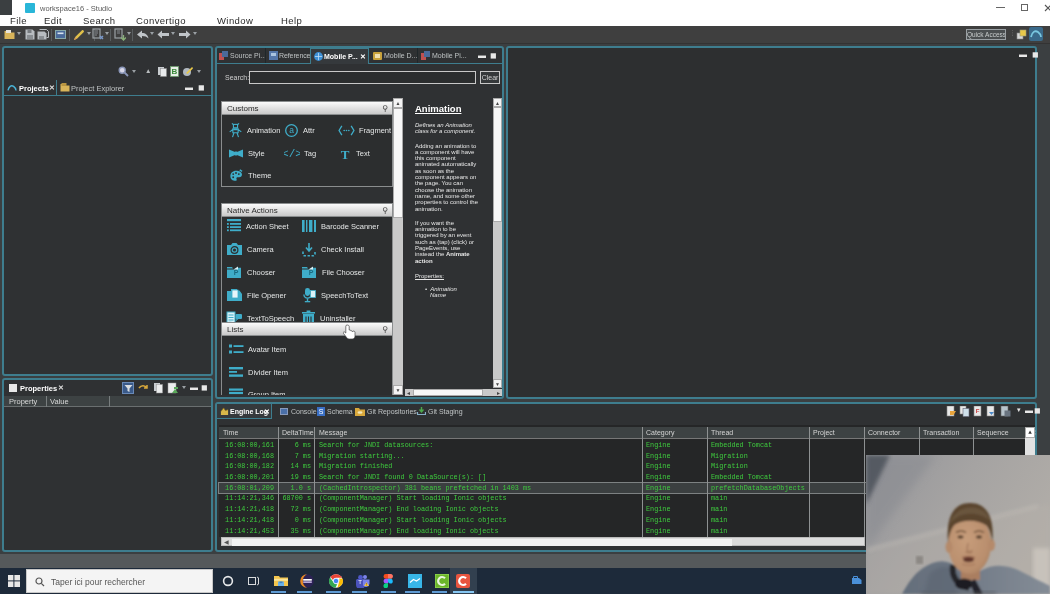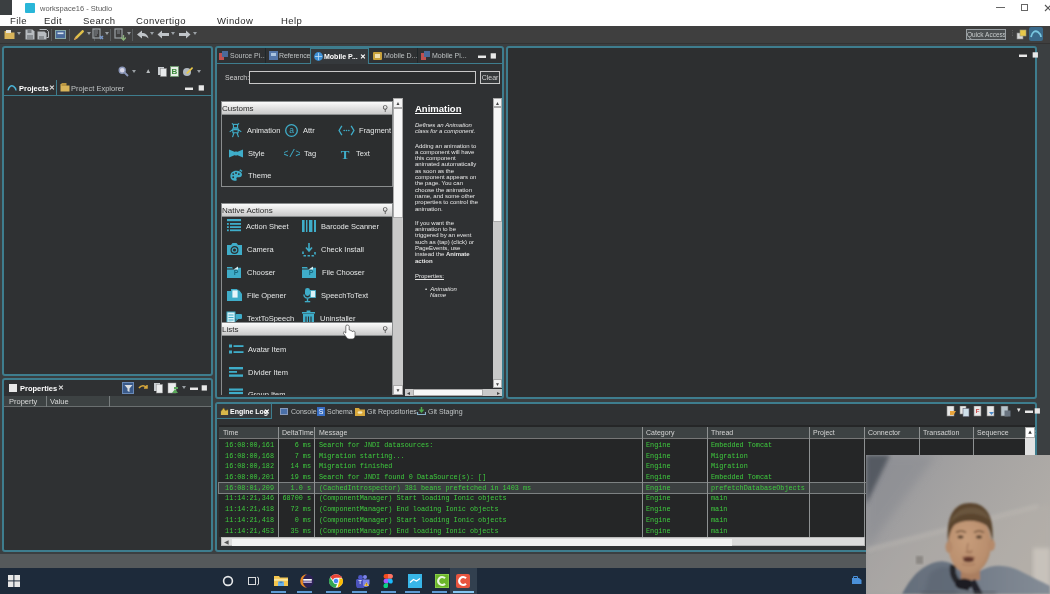--- a/index.html
+++ b/index.html
@@ -6,21 +6,21 @@
   html,body { width:1050px; height:594px; overflow:hidden; }
   body { font-family:"Liberation Sans", sans-serif; }
   #root { position:relative; width:1050px; height:594px; background:#3b3f41; overflow:hidden; }
   .abs { position:absolute; }
   .teal-panel { position:absolute; border:2px solid #3e7d8e; border-radius:3px; background:#2f3133; }
   .tabtext { color:#bfc3c4; font-size:8.5px; }
   .minmax { position:absolute; color:#e8e8e8; font-size:8px; }
   .secbox { border:1px solid #8a8d8e; background:#2c2e2f; }
   .sechead { position:absolute; left:0; top:0; width:100%; height:13px;
              background:linear-gradient(#fbfbfb,#c9c9c9); color:#2a2a2a;
-             font-size:8px; line-height:13px; 
+             font-size:8px; line-height:13px; padding-left:5px;
              border-bottom:1px solid #8a8d8e; }
   .pin { position:absolute; right:4px; top:0; font-size:8px; color:#444; }
   .item { display:flex; align-items:center; height:18px; }
   .item span { color:#e4e6e6; font-size:7.5px; margin-left:4px; white-space:nowrap; }
   .gl { top:2px; width:1px; height:110px; background:#8e9192; }
   .lrow { position:relative; height:10.7px; white-space:nowrap; overflow:hidden; }
   .lrow span { position:absolute; top:1px; }
   .lrow .t { left:0; width:55px; text-align:right; }
   .lrow .d { left:59px; width:33px; text-align:right; }
   .lrow .m { left:100px; }
@@ -647,20 +647,27 @@
 
   <div class="abs" id="taskbar" style="left:0;top:568px;width:1050px;height:26px;background:#1d2a3a;">
     <svg class="abs" style="left:8px;top:7px;" width="12" height="12" viewBox="0 0 12 12">
         <g fill="#e8e8e8">
           <rect x="0" y="0" width="5.4" height="5.4"></rect>
           <rect x="6.4" y="0" width="5.6" height="5.4"></rect>
           <rect x="0" y="6.4" width="5.4" height="5.6"></rect>
           <rect x="6.4" y="6.4" width="5.6" height="5.6"></rect>
         </g>
       </svg>
+    <div class="abs" style="left:26px;top:1px;width:187px;height:24px;background:#f4f4f4;border:1px solid #c8c8c8;">
+      <svg class="abs" style="left:8px;top:7px;" width="10" height="10" viewBox="0 0 10 10">
+          <circle cx="4" cy="4" r="3" fill="none" stroke="#555" stroke-width="1.2"></circle>
+          <path d="M6.3 6.3L9 9" stroke="#555" stroke-width="1.2"></path>
+        </svg>
+      <span class="abs" style="left:24px;top:7px;font-size:8.5px;color:#555;">Taper ici pour rechercher</span>
+    </div>
     <svg class="abs" style="left:222px;top:7px;" width="12" height="12" viewBox="0 0 12 12">
         <circle cx="6" cy="6" r="4.4" fill="none" stroke="#e6e8ea" stroke-width="1.6"></circle>
       </svg>
     <svg class="abs" style="left:248px;top:8px;" width="11" height="10" viewBox="0 0 11 10">
         <g fill="none" stroke="#d8dadc" stroke-width="1">
           <rect x="0.5" y="1.5" width="7" height="7"></rect>
           <path d="M9 1l1.5 0.8v6.4L9 9"></path>
         </g>
       </svg>
 

